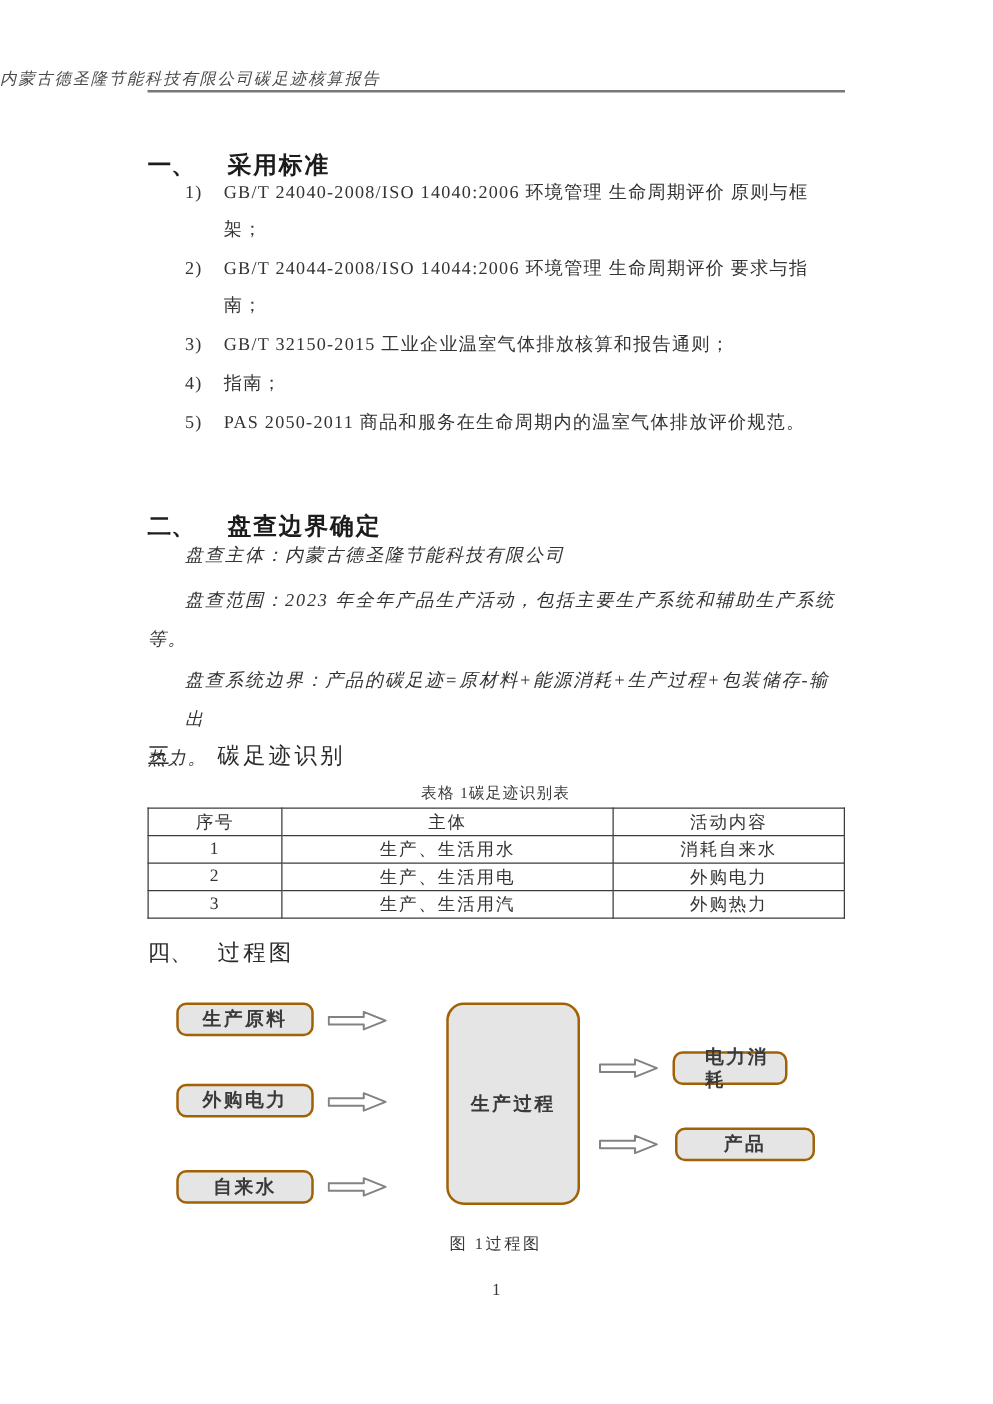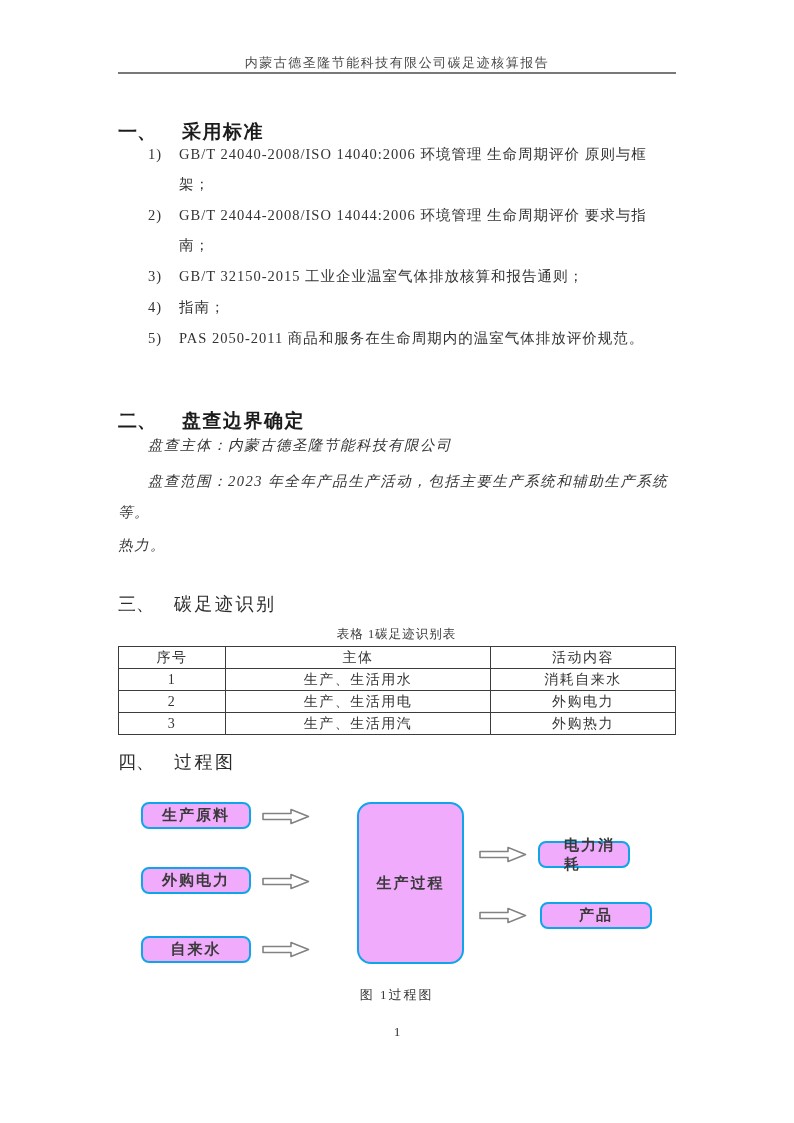--- a/index.html
+++ b/index.html
@@ -2,22 +2,22 @@
 <html><head>
 <meta charset="utf-8">
 <style>
   html,body{margin:0;padding:0;background:#ffffff;}
   .page{
     position:relative;width:794px;height:1123px;background:#ffffff;
     font-family:"Liberation Serif","DejaVu Serif",serif;color:#333333;overflow:hidden;
   }
   
   .header-title{
-    position:absolute;top:54px;left:0;width:794px;text-align:center;
-    font-size:13px;color:#4a4a4a;letter-spacing:1.5px;
+    position:absolute;top:54px;left:0;width:794px;text-align:left;
+    font-size:13px;color:#4a4a4a;letter-spacing:1.5px;font-style:italic;
   }
   .header-rule{position:absolute;top:72px;left:118px;width:558px;height:2px;background:#787878;}
   
   .heading{position:absolute;left:118px;white-space:nowrap;}
   .heading .h-num{display:inline-block;}
   .heading.bold{
     font-family:"Liberation Sans","DejaVu Sans",sans-serif;font-weight:700;
     font-size:19px;color:#1c1c1c;letter-spacing:1.5px;margin-top:16px;
   }
   .heading.bold .h-num{width:64px;letter-spacing:0;}
@@ -40,21 +40,21 @@
     position:absolute;top:646px;left:118px;width:557px;border-collapse:collapse;
     font-size:14px;color:#333333;table-layout:fixed;
   }
   .id-table th,.id-table td{
     border:1.6px solid #3c3c3c;text-align:center;font-weight:400;
     height:21px;padding:0;letter-spacing:1.5px;
   }
   
   .diagram{position:absolute;left:120px;top:790px;width:556px;height:192px;}
   .d-box{
-    position:absolute;border:2px solid #0ea5e9;border-radius:8px;background:#f0abfc;
+    position:absolute;border:2px solid #a16207;border-radius:8px;background:#e5e5e5;
     display:flex;align-items:center;justify-content:center;
     font-family:"Liberation Sans","DejaVu Sans",sans-serif;font-weight:700;
     font-size:15px;color:#3a3a3a;letter-spacing:2px;box-sizing:border-box;
   }
   .d-box.input1{left:21px;top:12px;width:110px;height:27px;}
   .d-box.input2{left:21px;top:77px;width:110px;height:27px;}
   .d-box.input3{left:21px;top:146px;width:110px;height:27px;}
   .d-box.process{left:237px;top:12px;width:107px;height:162px;border-radius:14px;}
   .d-box.output1{left:418px;top:51px;width:92px;height:27px;padding-left:24px;}
   .d-box.output2{left:420px;top:112px;width:112px;height:27px;}
@@ -115,20 +115,21 @@
   <div class="heading bold" style="top:392px"><span class="h-num">二、</span><span>盘查边界确定</span></div>
 
   <div class="para" style="top:430px">
     <span class="ln indent">盘查主体：内蒙古德圣隆节能科技有限公司</span>
   </div>
   <div class="para" style="top:466px">
     <span class="ln indent">盘查范围：2023 年全年产品生产活动，包括主要生产系统和辅助生产系统</span>
     <span class="ln">等。</span>
   </div>
   <div class="para" style="top:530px">
+    <span class="ln indent">盘查系统边界：产品的碳足迹=原材料+能源消耗+生产过程+包装储存-输出</span>
     <span class="ln">热力。</span>
   </div>
 
   <div class="heading serif" style="top:592px"><span class="h-num">三、</span><span>碳足迹识别</span></div>
 
   <div class="tbl-caption">表格 1碳足迹识别表</div>
 
   <table class="id-table">
     <colgroup>
         <col style="width:107px">

